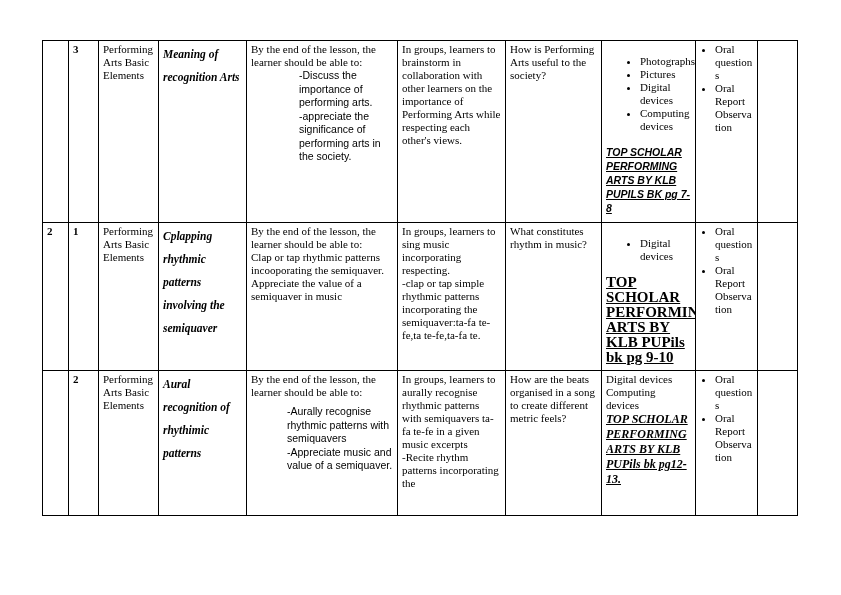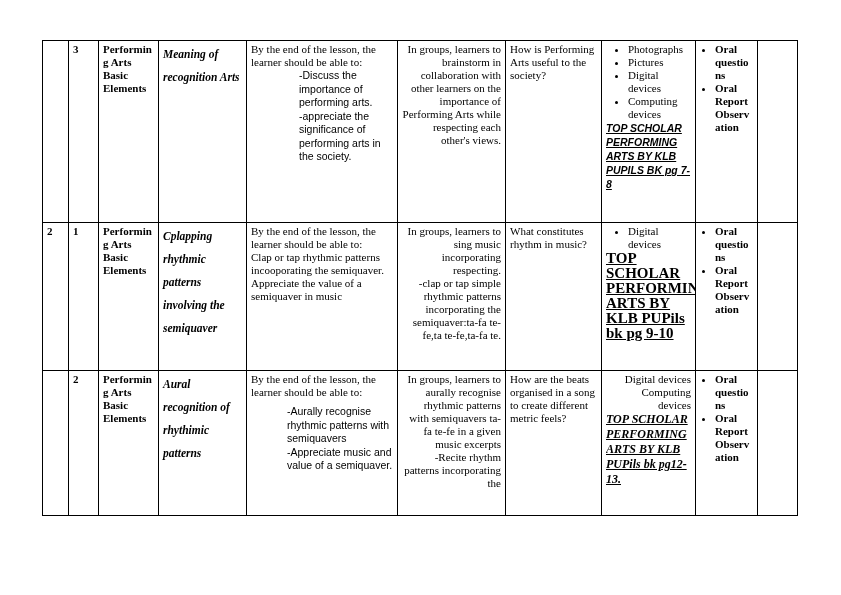--- a/index.html
+++ b/index.html
@@ -30,31 +30,31 @@
     border: 1px solid #000;
     vertical-align: top;
     padding: 2px 4px;
     font-size: 11px;
     line-height: 13px;
     overflow: hidden;
   }
   .bold { font-weight: bold; }
   .cell { width: 100%; }
   .clip { max-height: 138px; overflow: hidden; }
-  .pre { white-space: pre-line; text-align: right; }
-  .wrap-hard { overflow-wrap: anywhere; word-break: break-word; font-weight: bold; }
+  .pre { white-space: pre-line; }
+  .wrap-hard { overflow-wrap: anywhere; word-break: break-word; }
   .substrand-text {
     font-weight: bold; font-style: italic;
     font-size: 11.5px; line-height: 23px;
   }
   .sans { font-family: "Liberation Sans", sans-serif; font-size: 10.5px; line-height: 13.5px; }
   .indent-lg { padding-left: 48px; }
   .indent-md { padding-left: 36px; }
   .gap-top { margin-top: 6px; }
-  ul.res-list { margin: 0; padding-left: 22px; }
+  ul.res-list { margin: 12px; padding-left: 22px; }
   ul.assess-list { margin: 0; padding-left: 15px; }
   ul li { margin: 0; padding: 0; }
   .ref { font-weight: bold; text-decoration: underline; }
   .ref1 {
     font-family: "Liberation Sans", sans-serif;
     font-style: italic; font-size: 10.5px; line-height: 14px;
   }
   .ref2 { font-size: 15px; line-height: 15px; }
   .ref3 { font-style: italic; font-size: 12px; line-height: 15px; }
 </style>

